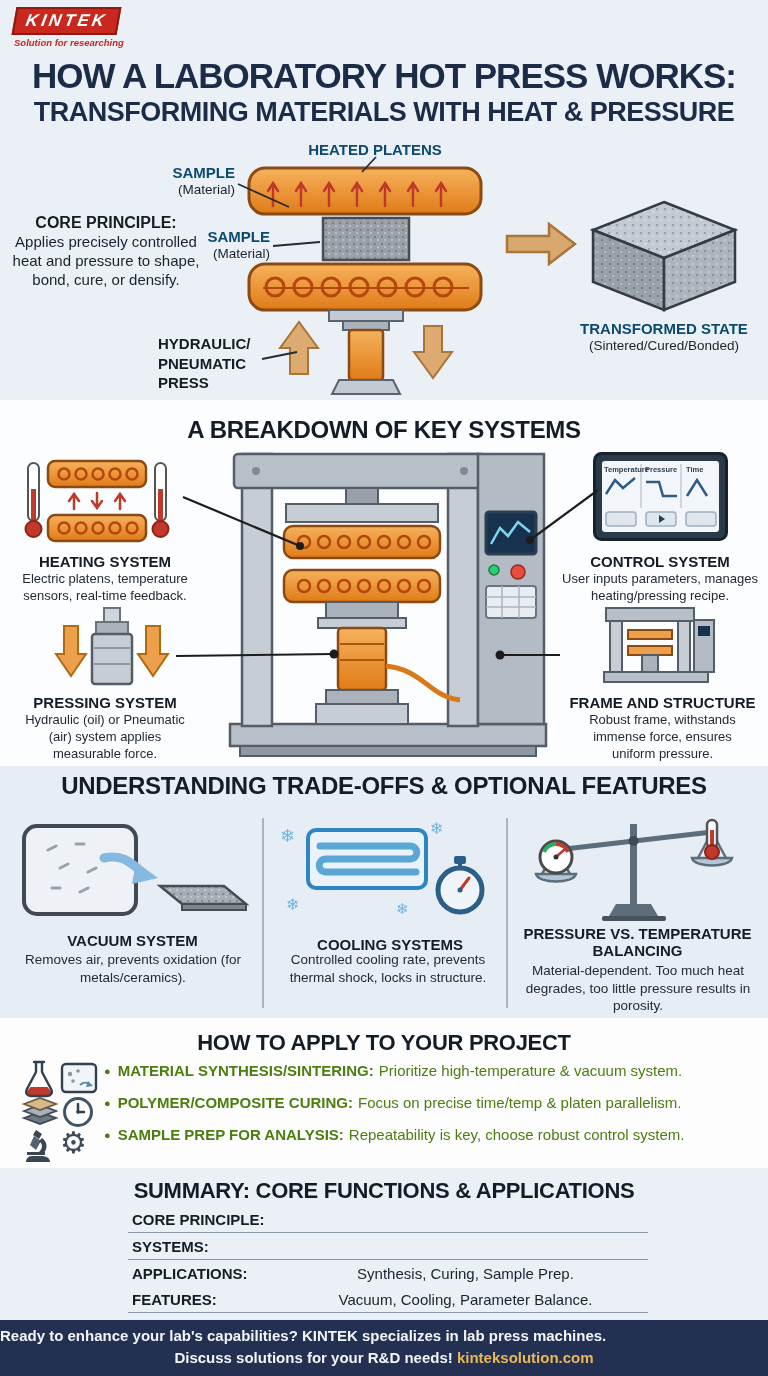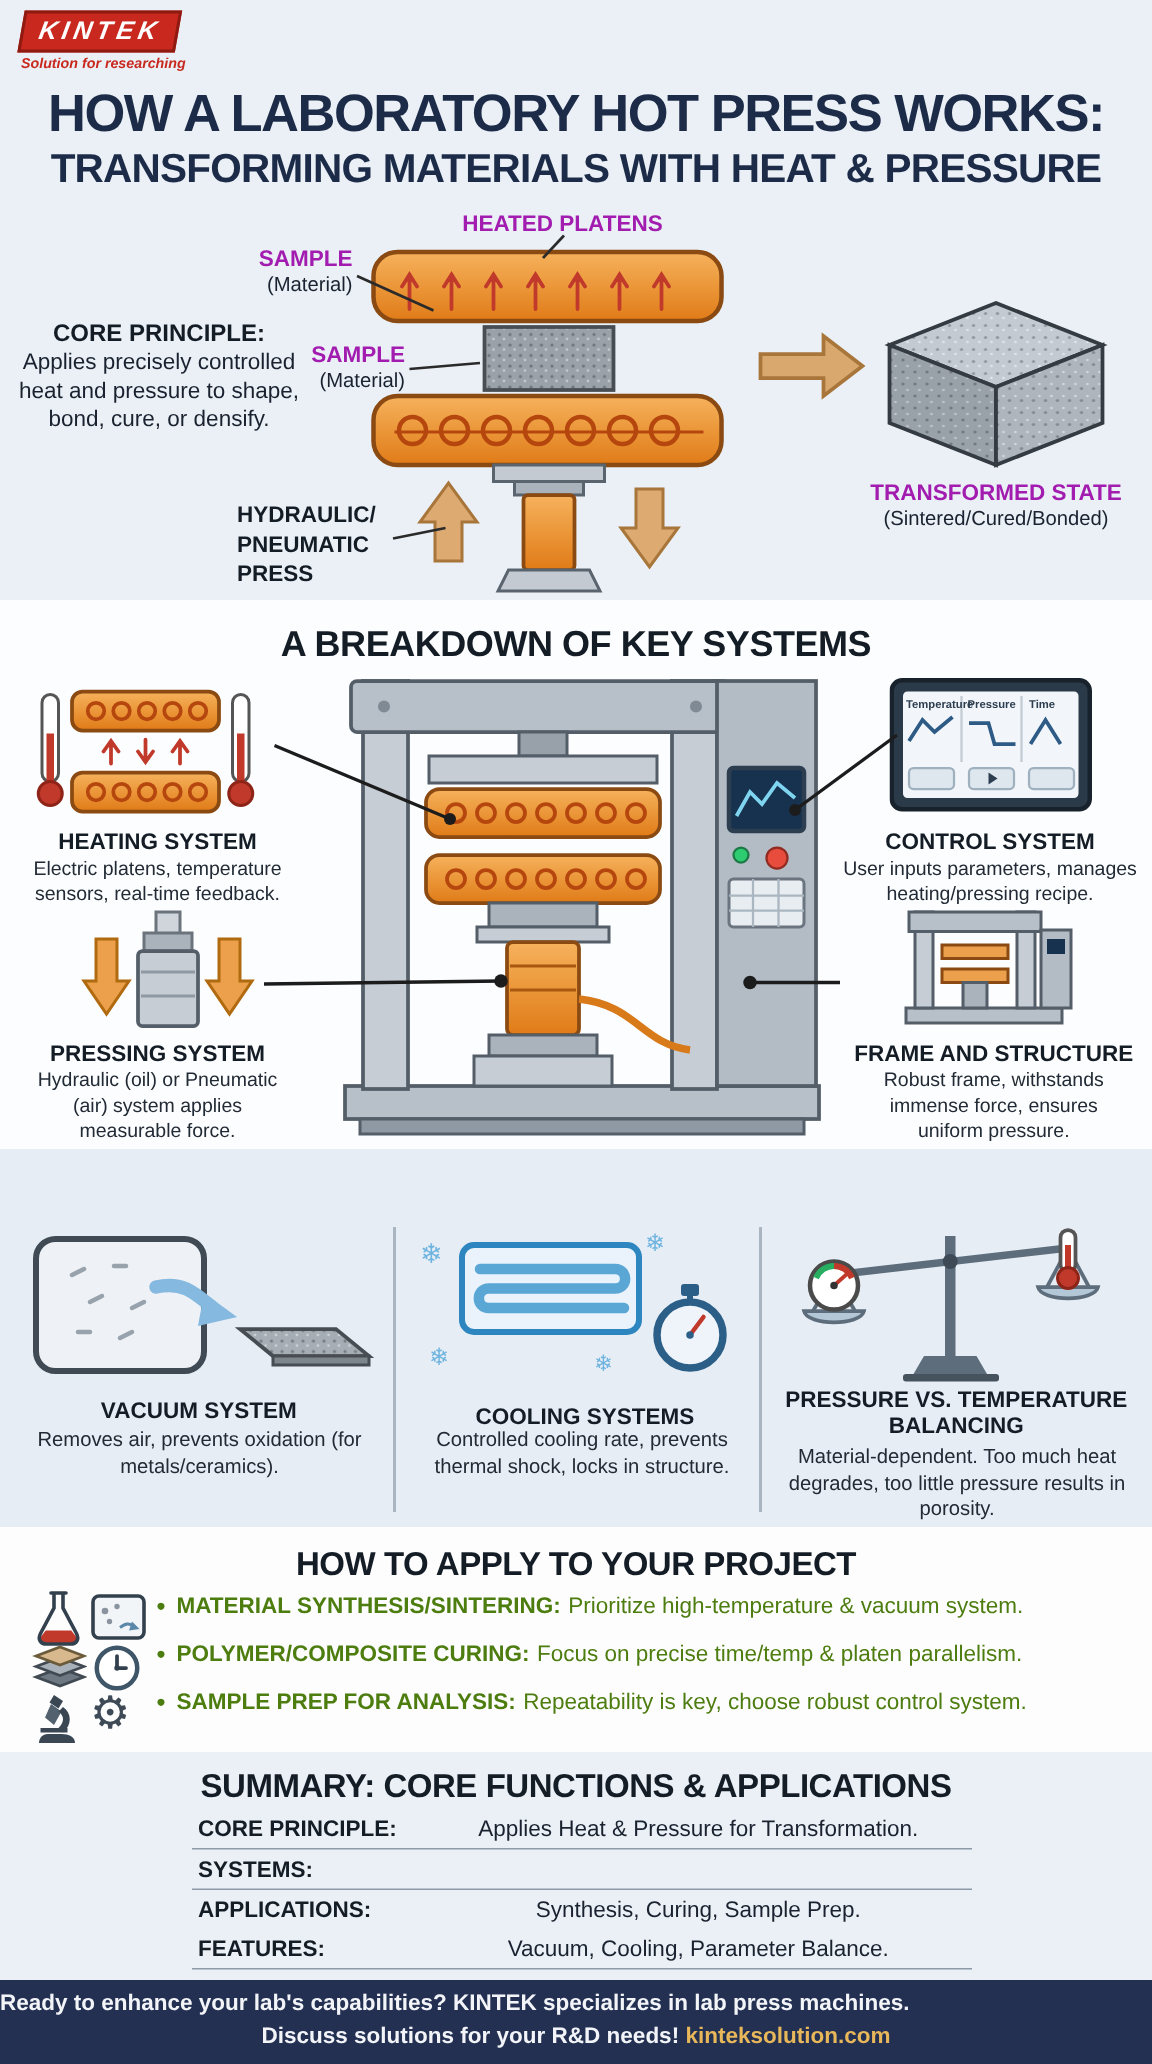--- a/index.html
+++ b/index.html
@@ -14,21 +14,21 @@
   .bg-apply{top:1018px;height:150px;background:#fdfdfe}
   .bg-summary{top:1168px;height:152px;background:#eaf0f6}
   .bg-footer{top:1320px;height:56px;background:#233052}
   .logo-box{background:#c8281e;border:2px solid #8e1a12;padding:2px 10px;transform:skewX(-10deg)}
   .logo-text{color:#fff;font-weight:bold;font-style:italic;font-size:17px;letter-spacing:3px}
   .tagline{color:#c8281e;font-size:9.5px;font-weight:bold;font-style:italic}
   .title1{width:768px;text-align:center;font-size:35px;font-weight:bold;color:#1c2b48;letter-spacing:-1px}
   .title2{width:768px;text-align:center;font-size:27px;font-weight:bold;color:#1c2b48;letter-spacing:-0.5px}
   .h-sec{width:768px;text-align:center;font-weight:bold;color:#141c26;font-size:24px;letter-spacing:-0.3px}
   .h-sec.sm{font-size:22px}
-  .lbl{font-weight:bold;font-size:15px;color:#a21caf;line-height:1.2}
+  .lbl{font-weight:bold;font-size:15px;color:#0c4a6e;line-height:1.2}
   .sub{font-size:13.5px;color:#1a2230;line-height:1.2}
   .desc{font-size:13px;color:#222b35;text-align:center;line-height:1.3}
   .core-title{font-weight:bold;font-size:16px;color:#141c26}
   .core-text{font-size:15px;line-height:1.28;color:#1a2230}
   .press-lbl{font-weight:bold;font-size:15px;white-space:pre-line;line-height:1.3;color:#141c26}
   .icon-title{font-weight:bold;font-size:15px;color:#141c26;text-align:center;line-height:1.15}
   .divider{position:absolute;width:2px;background:#a9b6c2}
   .apply-row{position:absolute;left:104px;width:660px;font-size:15px;white-space:nowrap;color:#4d7c0f}
   .apply-row .bullet{font-size:11px;margin-right:7px;vertical-align:1px}
   .apply-row .apply-label{font-weight:bold;margin-right:5px}
@@ -312,20 +312,21 @@
       <line x1="598" y1="90" x2="530" y2="140"></line>
       <line x1="176" y1="256" x2="334" y2="254"></line>
       <line x1="500" y1="255" x2="560" y2="255"></line>
     </g>
     <circle cx="334" cy="254" r="4.5" fill="#1c1c1c"></circle>
     <circle cx="500" cy="255" r="4.5" fill="#1c1c1c"></circle>
     <circle cx="300" cy="146" r="4" fill="#1c1c1c"></circle>
     <circle cx="530" cy="140" r="4" fill="#1c1c1c"></circle>
   </svg>
 
+  <div class="abs h-sec" style="left:0;top:772px">UNDERSTANDING TRADE-OFFS &amp; OPTIONAL FEATURES</div>
   <div class="divider" style="left:262px;top:818px;height:190px"></div>
   <div class="divider" style="left:506px;top:818px;height:190px"></div>
 
   <svg class="abs" style="left:18px;top:822px" width="240" height="100" viewBox="0 0 240 100">
     <defs>
       <pattern id="vSp" width="7" height="7" patternUnits="userSpaceOnUse">
         <rect width="7" height="7" fill="#a6adb5"></rect>
           <circle cx="2" cy="2" r="1" fill="#747c84"></circle>
           <circle cx="5" cy="5" r="0.9" fill="#cfd4d9"></circle>
       </pattern>
@@ -435,21 +436,20 @@
     <span class="bullet">●</span><span class="apply-label">POLYMER/COMPOSITE CURING:</span><span>Focus on precise time/temp &amp; platen parallelism.</span>
   </div>
   <div class="apply-row" style="top:1126px">
     <span class="bullet">●</span><span class="apply-label">SAMPLE PREP FOR ANALYSIS:</span><span>Repeatability is key, choose robust control system.</span>
   </div>
 
   <div class="abs h-sec sm" style="left:0;top:1178px">SUMMARY: CORE FUNCTIONS &amp; APPLICATIONS</div>
   <div class="summary-table">
     <div class="srow lined">
       <span class="sl">CORE PRINCIPLE:</span>
-      <span class="sv">Applies Heat &amp; Pressure for Transformation.</span>
     </div>
     <div class="srow lined">
       <span class="sl">SYSTEMS:</span>
     </div>
     <div class="srow">
       <span class="sl">APPLICATIONS:</span>
       <span class="sv">Synthesis, Curing, Sample Prep.</span>
     </div>
     <div class="srow lined">
       <span class="sl">FEATURES:</span>

